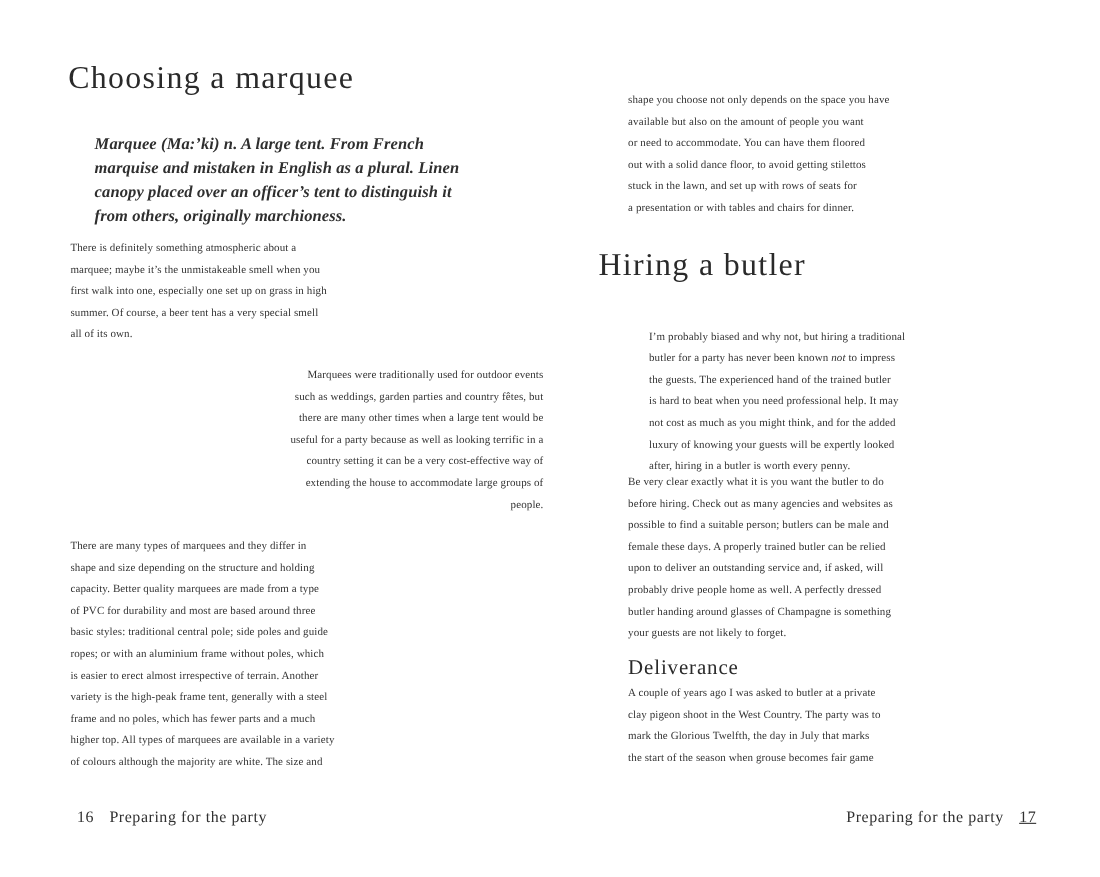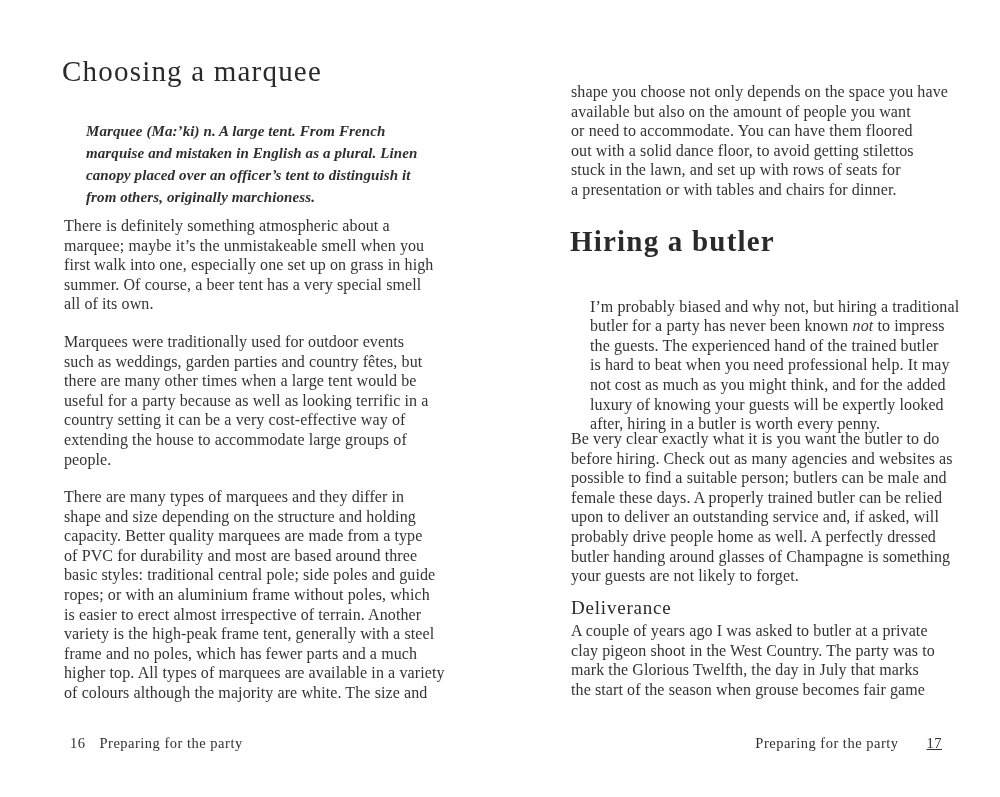--- a/index.html
+++ b/index.html
@@ -12,21 +12,21 @@
     width: 1000px;
     height: 797px;
     background: #ffffff;
     overflow: hidden;
     font-family: "Liberation Serif", serif;
     color: #333333;
   }
   .block {
     position: absolute;
     white-space: pre-line;
-    font-size: 16px;
+    font-size: 10px;
     line-height: 19.6px;
     letter-spacing: 0.1px;
   }
   .definition {
     font-style: italic;
     font-size: 15px;
     line-height: 22px;
     color: #2f2f2f;
     font-weight: bold;
   }
@@ -54,21 +54,21 @@
     position: absolute;
     top: 735px;
     font-size: 14.5px;
     letter-spacing: 0.5px;
     color: #303030;
   }
   .footer .pagenum {
     display: inline-block;
   }
   .footer.left .pagenum { margin-right: 14px; margin-left: 24px; }
-  .footer.right .pagenum { margin-left: 28px; text-decoration: underline; }
+  .footer.right .pagenum { margin-left: 14px; text-decoration: underline; }
   em.inline-italic { font-style: italic; text-align: center; }
 </style>
 </head>
 <body>
 
 <div class="spread">
 
   <section>
     <h1 class="display-heading" style="left:62px; top:56px;">Choosing a marquee</h1>
 
@@ -76,21 +76,21 @@
 marquise and mistaken in English as a plural. Linen
 canopy placed over an officer’s tent to distinguish it
 from others, originally marchioness.</div>
 
     <div class="block" style="left:64px; top:216px; width:430px;">There is definitely something atmospheric about a
 marquee; maybe it’s the unmistakeable smell when you
 first walk into one, especially one set up on grass in high
 summer. Of course, a beer tent has a very special smell
 all of its own.</div>
 
-    <div class="block" style="left:64px; top:332px; width:430px;">Marquees were traditionally used for outdoor events
+    <div class="block" style="left:64px; top:332px; width:430px;text-align:right;">Marquees were traditionally used for outdoor events
 such as weddings, garden parties and country fêtes, but
 there are many other times when a large tent would be
 useful for a party because as well as looking terrific in a
 country setting it can be a very cost-effective way of
 extending the house to accommodate large groups of
 people.</div>
 
     <div class="block" style="left:64px; top:487px; width:430px;">There are many types of marquees and they differ in
 shape and size depending on the structure and holding
 capacity. Better quality marquees are made from a type
@@ -109,21 +109,21 @@
   </section>
 
   <section>
     <div class="block" style="left:571px; top:82px; width:420px;">shape you choose not only depends on the space you have
 available but also on the amount of people you want
 or need to accommodate. You can have them floored
 out with a solid dance floor, to avoid getting stilettos
 stuck in the lawn, and set up with rows of seats for
 a presentation or with tables and chairs for dinner.</div>
 
-    <h1 class="display-heading" style="left:570px; top:226px;font-weight:bold;">Hiring a butler</h1>
+    <h1 class="display-heading" style="left:544px; top:226px;">Hiring a butler</h1>
 
     <div class="block" style="left:590px; top:277px; width:420px;">
       <span>I’m probably biased and why not, but hiring a traditional
 butler for a party has never been known </span><em class="inline-italic">not</em><span> to impress
 the guests. The experienced hand of the trained butler
 is hard to beat when you need professional help. It may
 not cost as much as you might think, and for the added
 luxury of knowing your guests will be expertly looked
 after, hiring in a butler is worth every penny.</span>
     </div>

